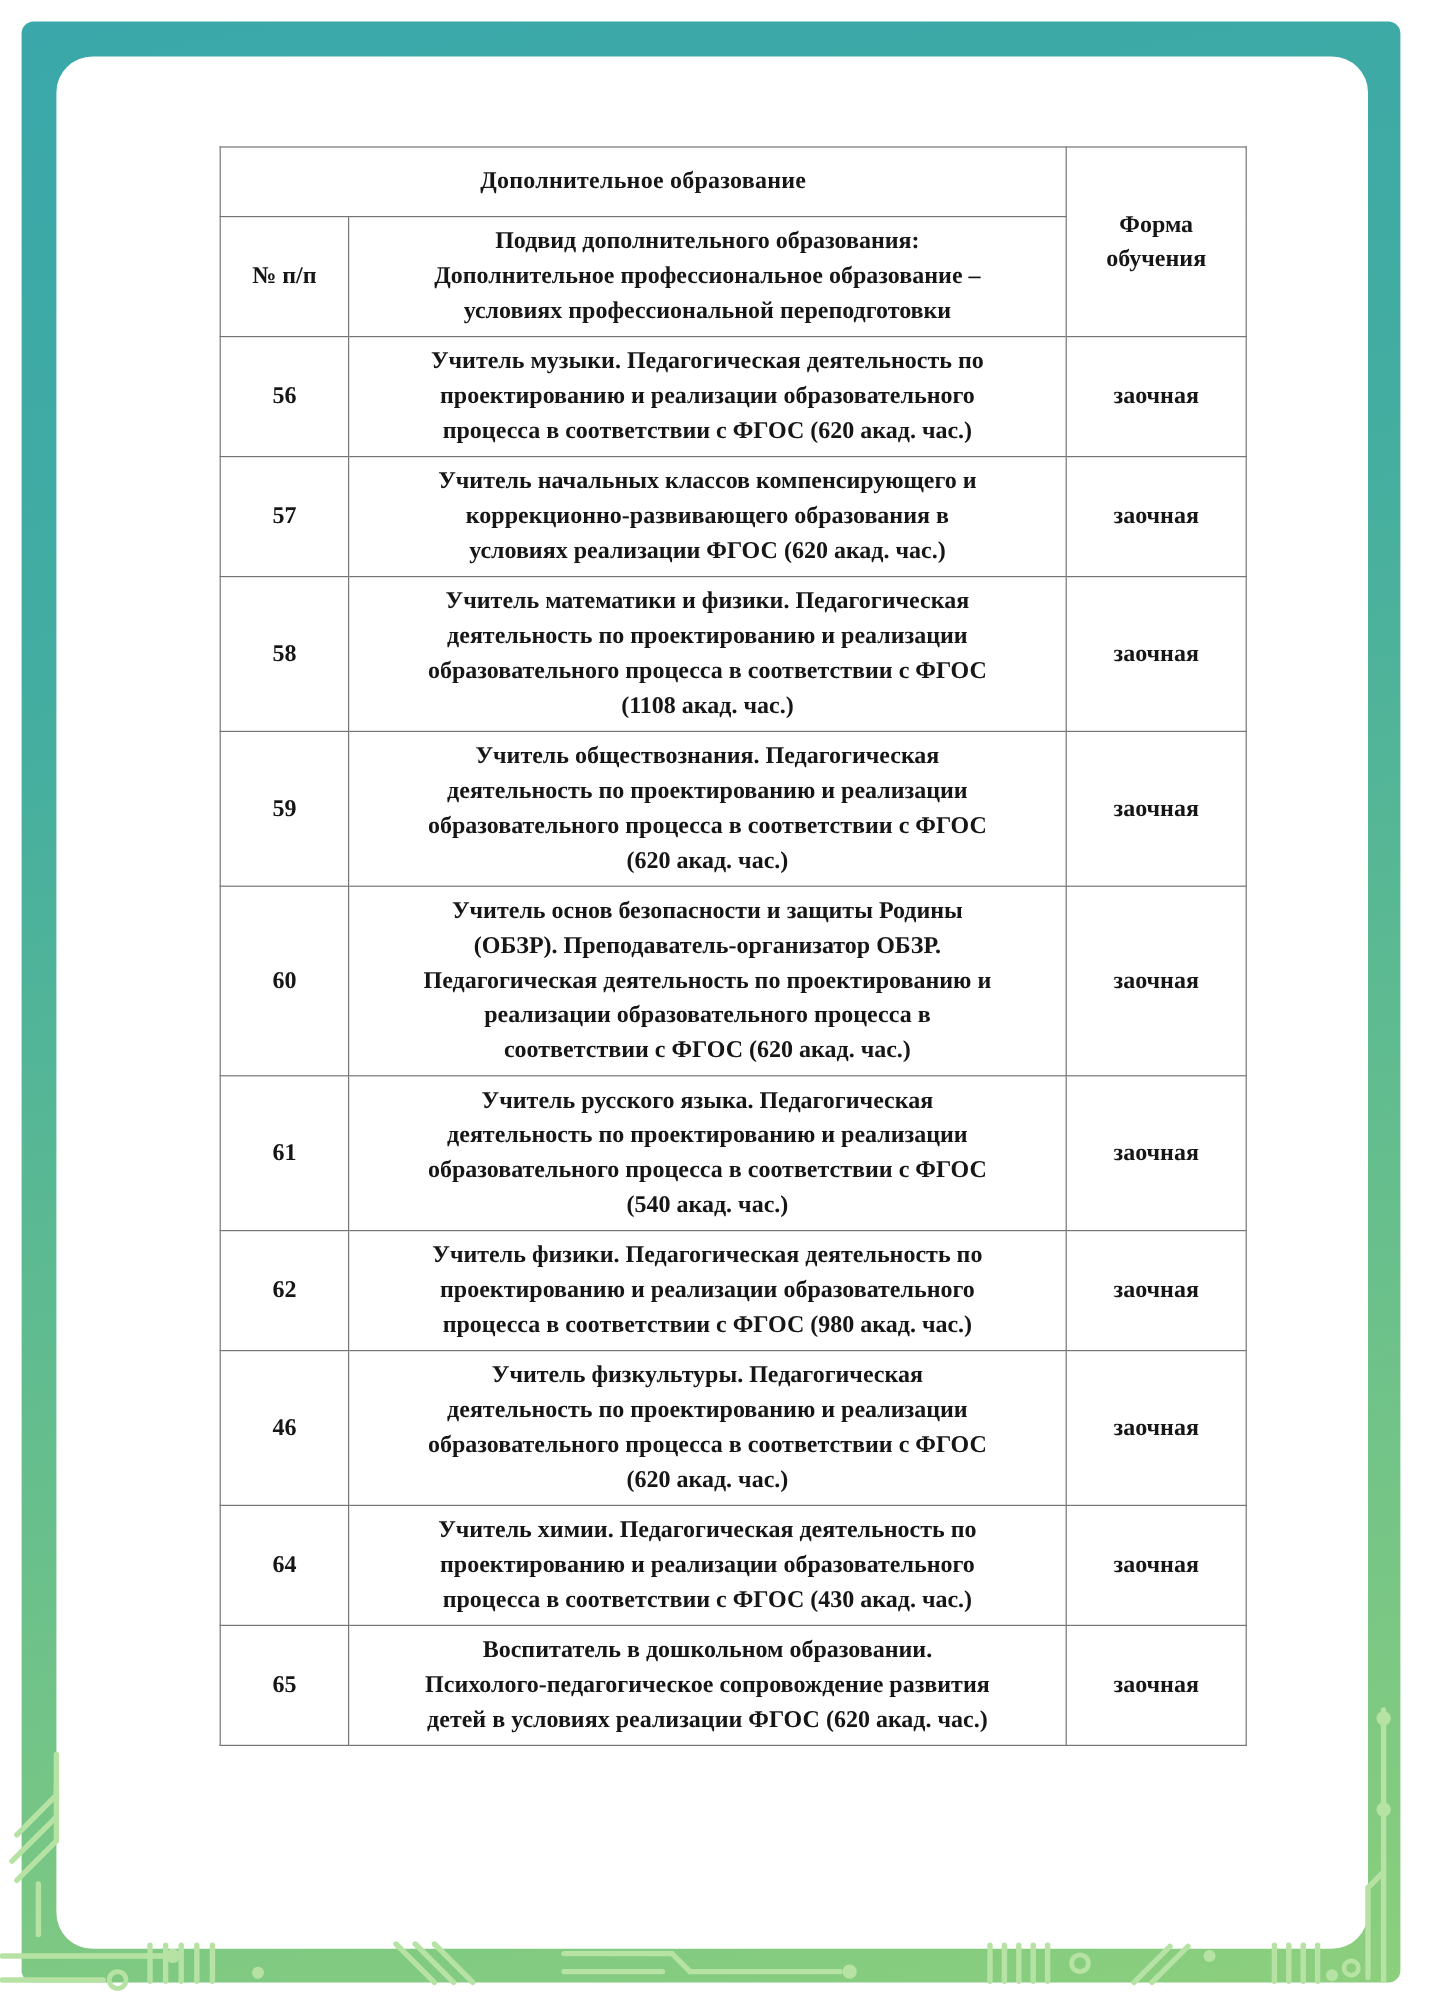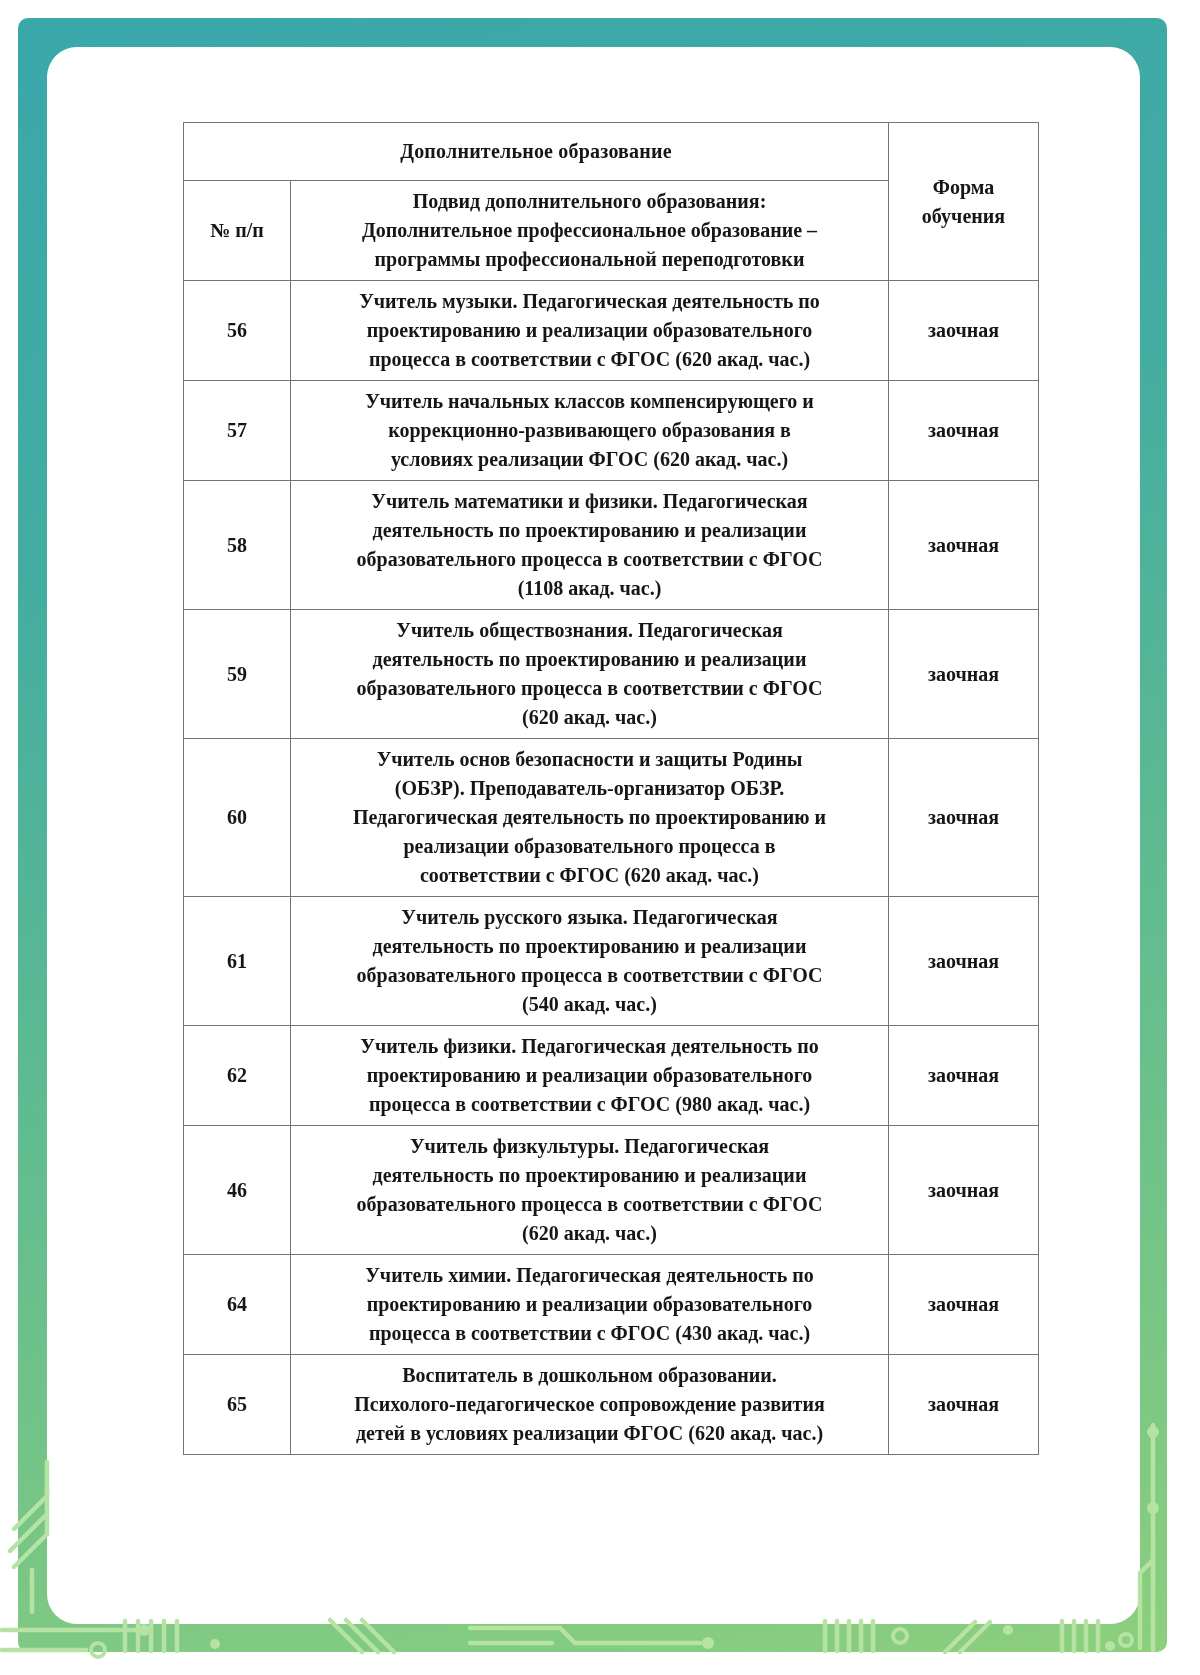--- a/index.html
+++ b/index.html
@@ -147,21 +147,21 @@
     <thead>
       <tr class="header-top">
         <th colspan="2" class="group-title">Дополнительное образование</th>
         <th rowspan="2" class="col-form">Форма
 обучения</th>
       </tr>
       <tr>
         <th class="col-num">№ п/п</th>
         <th class="col-program">Подвид дополнительного образования:
 Дополнительное профессиональное образование –
-программы профессиональной переподготовки</th>
+условиях профессиональной переподготовки</th>
       </tr>
     </thead>
     <tbody id="rows">
         <tr>
     <td class="cell-num">56</td>
     <td class="cell-program">Учитель музыки. Педагогическая деятельность по
 проектированию и реализации образовательного
 процесса в соответствии с ФГОС (620 акад. час.)</td>
     <td class="cell-form">заочная</td>
   </tr>

